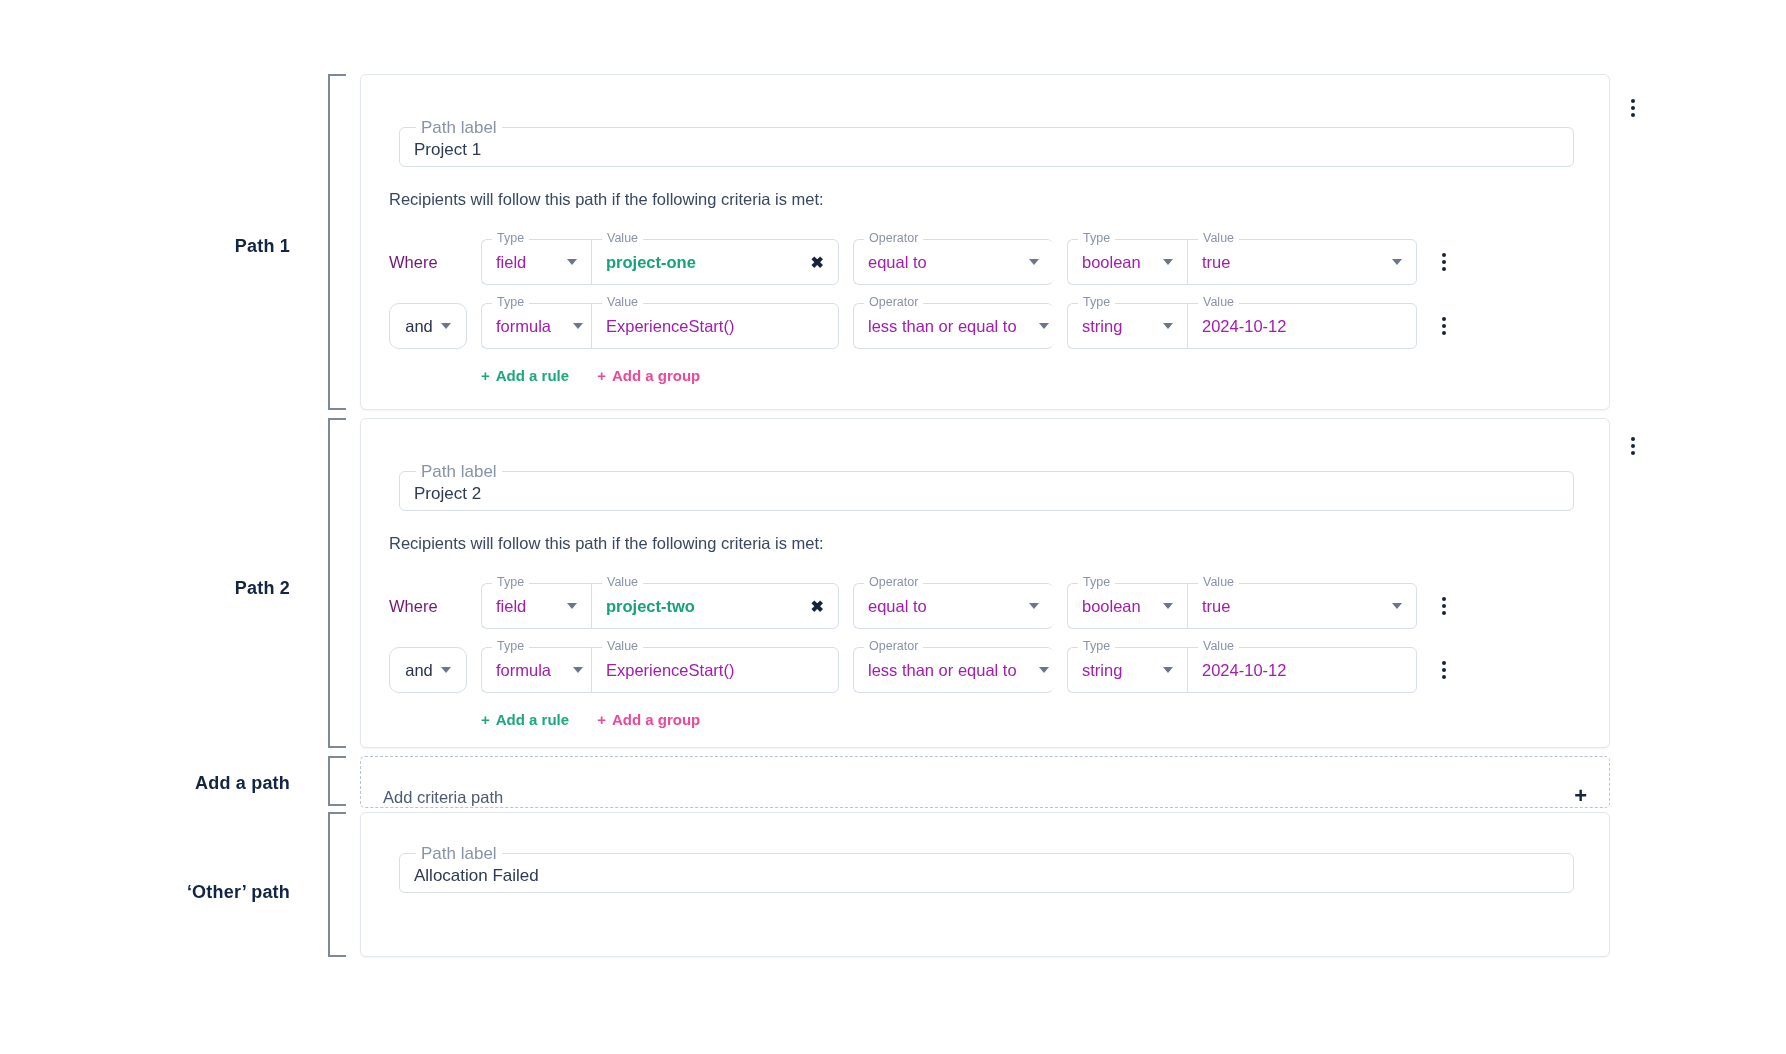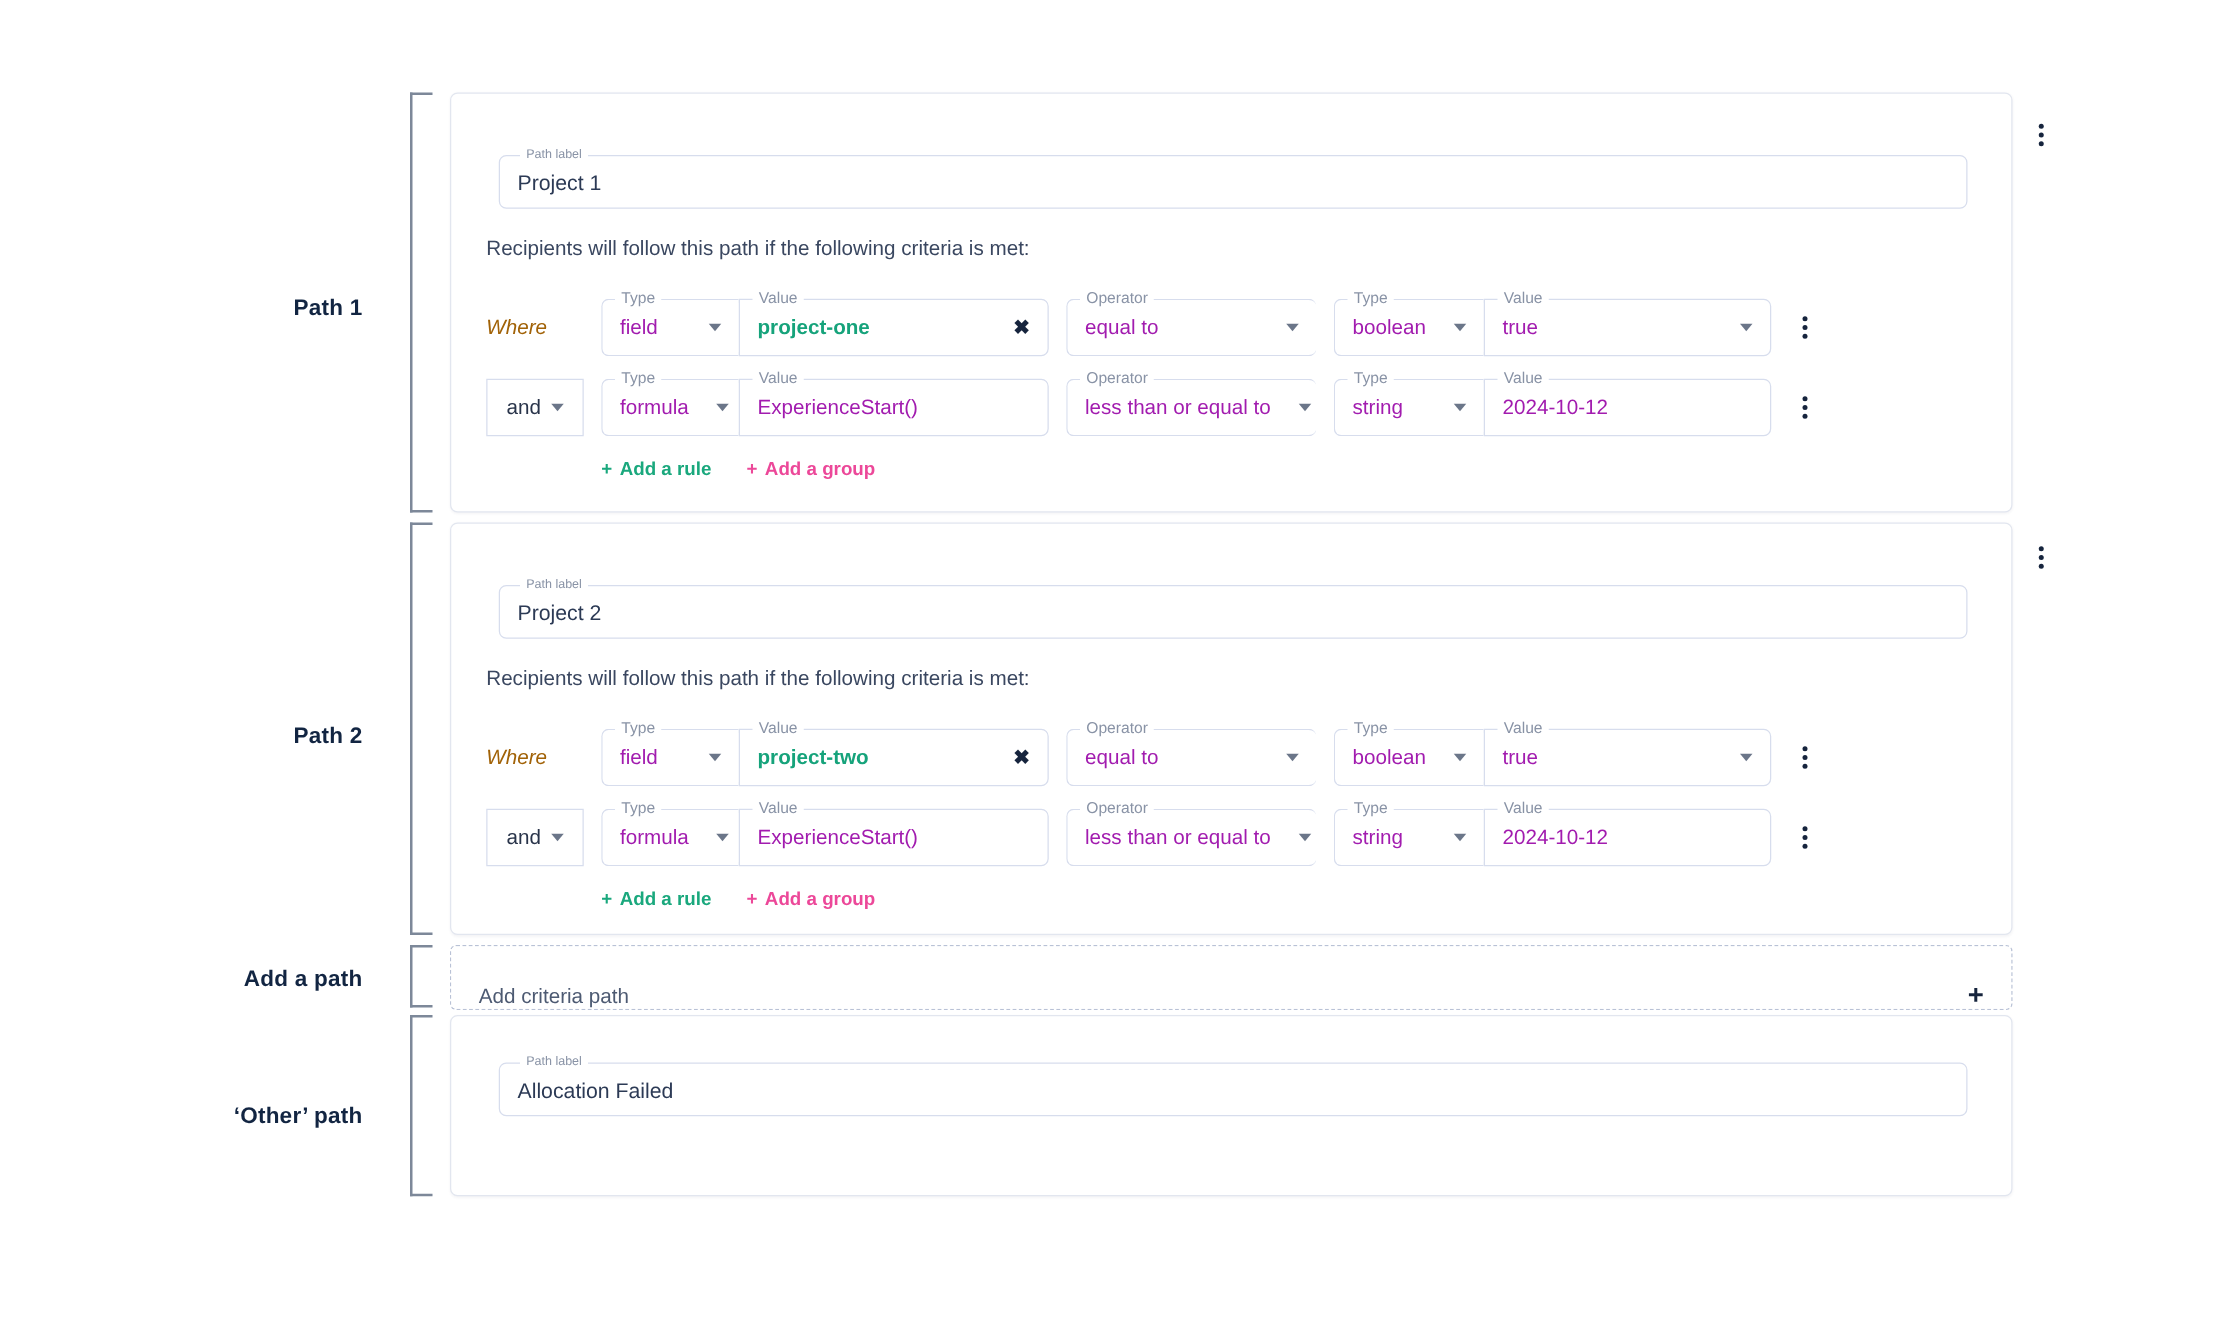--- a/index.html
+++ b/index.html
@@ -75,21 +75,21 @@
     border: 1px solid #d7dded;
     border-radius: 6px;
     padding: 0 14px 2px 14px;
     position: relative;
     background: #fff;
     display: flex;
     align-items: center;
     min-height: 46px;
   }
   .fs > legend {
-    font-size: 10px;
+    font-size: 17px;
     color: #8993a6;
     padding: 0 5px;
     margin-left: 2px;
     line-height: 1;
   }
   .fs .txt {
     font-size: 16.5px;
     color: #29344a;
     white-space: nowrap;
   }
@@ -106,26 +106,26 @@
   .helper-text {
     position: absolute;
     left: 28px;
     font-size: 16.5px;
     color: #3a4760;
   }
 
   
   .rule-row { position: absolute; left: 28px; height: 46px; display: flex; align-items: center; }
 
-  .where-word { font-size: 16.5px; color: #a16207; width: 92px; font-style: italic; }
+  .where-word { font-size: 16.5px; color: #701a75; width: 92px; }
 
   .conj-box {
     width: 78px; height: 46px;
     border: 1px solid #d7dded;
-    border-radius: 0;
+    border-radius: 10px;
     display: flex; align-items: center; justify-content: center;
     gap: 8px;
     font-size: 16.5px; color: #29344a;
     background: #fff;
     margin-right: 14px;
   }
 
   .caret {
     width: 0; height: 0;
     border-left: 5.5px solid transparent;

